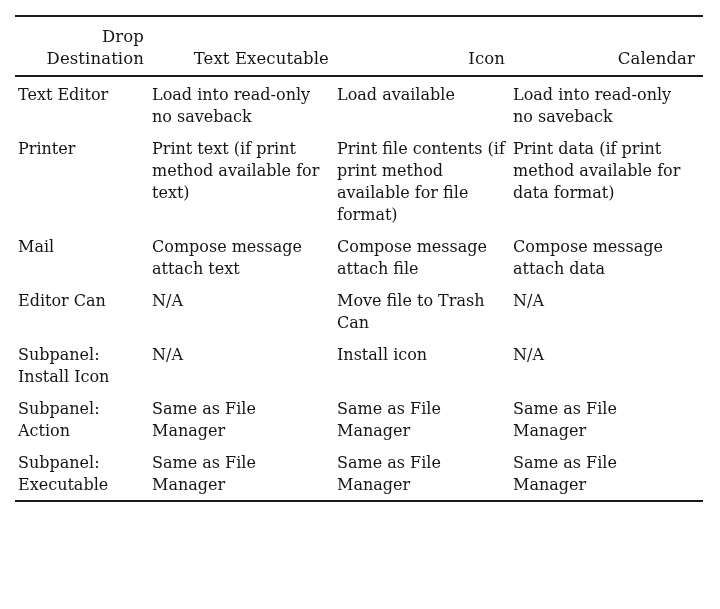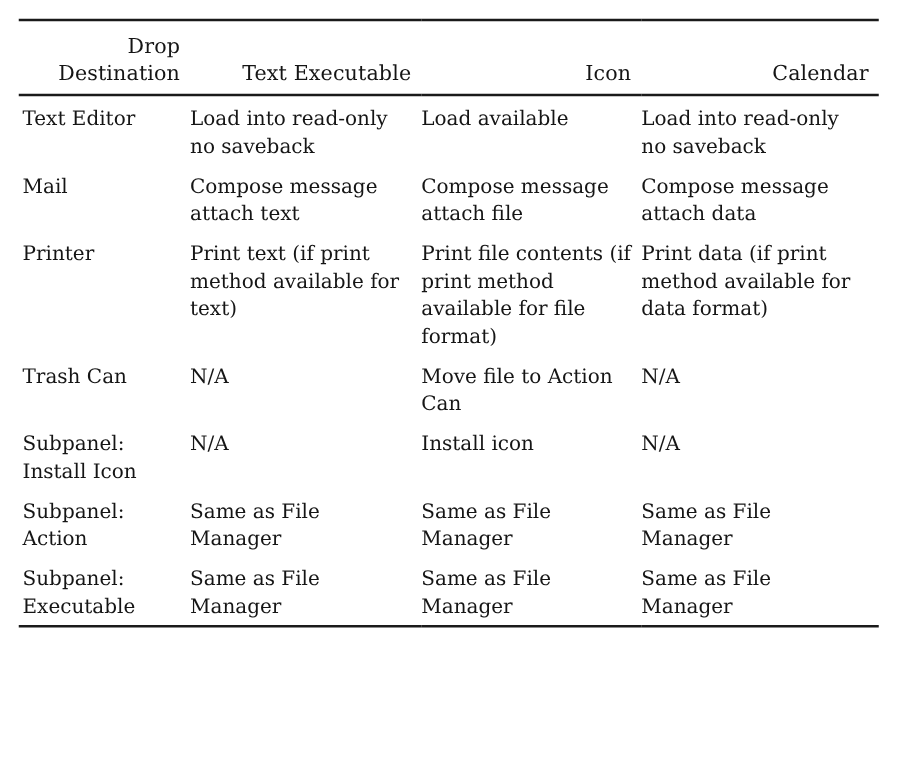--- a/index.html
+++ b/index.html
@@ -76,45 +76,45 @@
     <tbody>
       <tr class="body-row first-row">
         <td class="first">Text Editor</td>
         <td>Load into read-only
 no saveback</td>
         <td>Load available</td>
         <td>Load into read-only
 no saveback</td>
       </tr>
       <tr class="body-row">
-        <td class="first">Mail</td>
-        <td>Compose message
-attach text</td>
-        <td>Compose message
-attach file</td>
-        <td>Compose message
-attach data</td>
-      </tr>
-      <tr class="body-row">
         <td class="first">Printer</td>
         <td>Print text (if print
 method available for
 text)</td>
         <td>Print file contents (if
 print method
 available for file
 format)</td>
         <td>Print data (if print
 method available for
 data format)</td>
       </tr>
       <tr class="body-row">
-        <td class="first">Trash Can</td>
+        <td class="first">Mail</td>
+        <td>Compose message
+attach text</td>
+        <td>Compose message
+attach file</td>
+        <td>Compose message
+attach data</td>
+      </tr>
+      <tr class="body-row">
+        <td class="first">Editor Can</td>
         <td>N/A</td>
-        <td>Move file to Action
+        <td>Move file to Trash
 Can</td>
         <td>N/A</td>
       </tr>
       <tr class="body-row">
         <td class="first">Subpanel:
 Install Icon</td>
         <td>N/A</td>
         <td>Install icon</td>
         <td>N/A</td>
       </tr>

